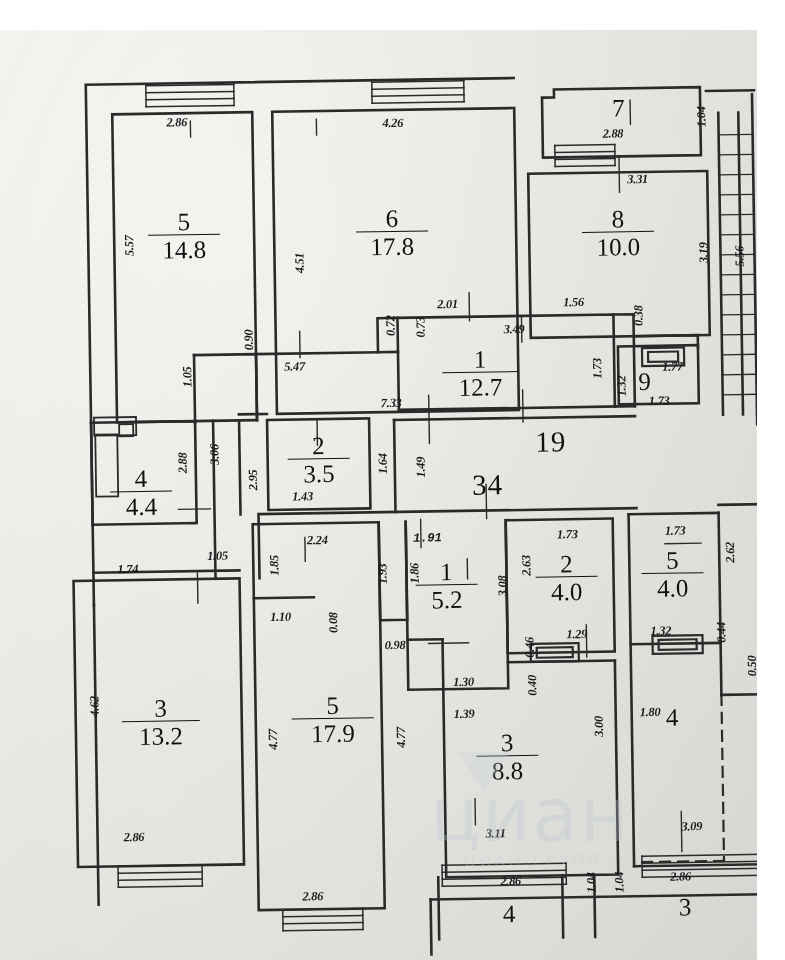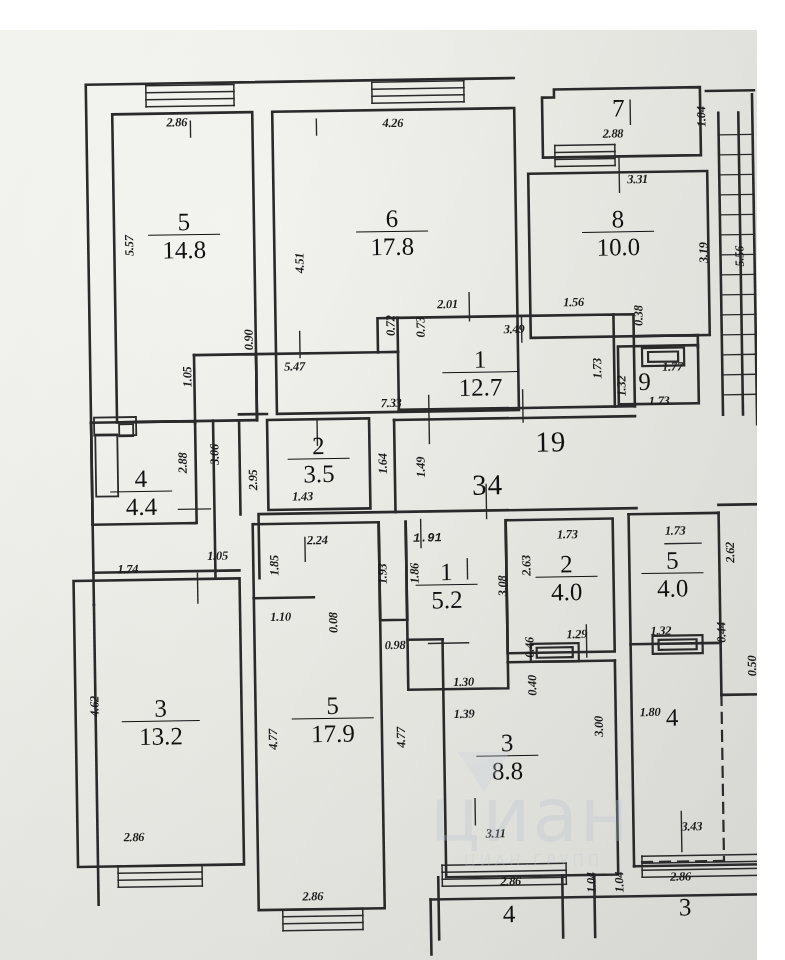--- a/index.html
+++ b/index.html
@@ -322,21 +322,21 @@
     <div class="dim" style="left:636px;top:670px;margin-top:39px;">1.80</div>
     <div class="dim v" style="left:262px;top:748px;transform:rotate(-90deg);">4.77</div>
     <div class="dim v" style="left:390px;top:748px;transform:rotate(-90deg);">4.77</div>
     <div class="dim v" style="left:588px;top:740px;transform:rotate(-90deg);">3.00</div>
     <div class="dim" style="left:296px;top:888px;">2.86</div>
 
     <div class="dim" style="left:480px;top:828px;font-style:italic;">3.11</div>
     <div class="dim" style="left:494px;top:876px;">2.86</div>
     <div class="dim v" style="left:578px;top:896px;transform:rotate(-90deg);">1.04</div>
     <div class="dim v" style="left:606px;top:896px;transform:rotate(-90deg);">1.04</div>
-    <div class="dim" style="left:676px;top:824px;">3.43</div>
+    <div class="dim" style="left:676px;top:824px;">3.09</div>
     <div class="dim" style="left:664px;top:874px;">2.86</div>
 
   </div>
 
   <div id="wm">
     <div class="wmtri"></div>
     <div class="wmtxt" style="position:absolute;left:0;top:24px;">циан</div>
     <div class="wmsub" style="position:absolute;left:34px;top:104px;">ЦИАН.ГРУПП</div>
   </div>
 

